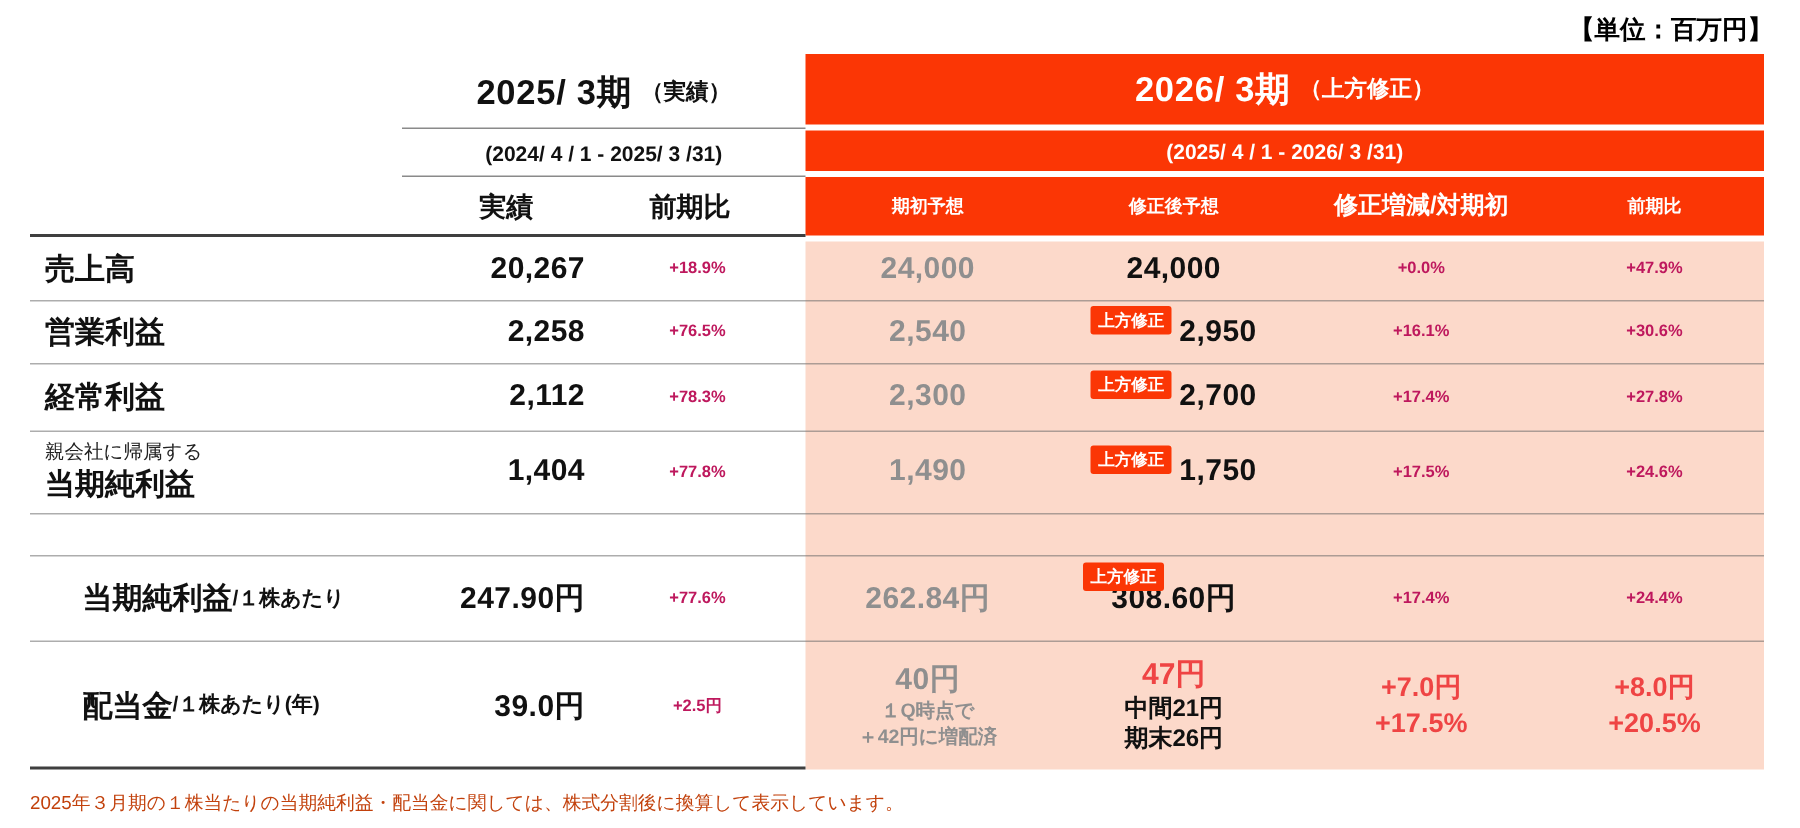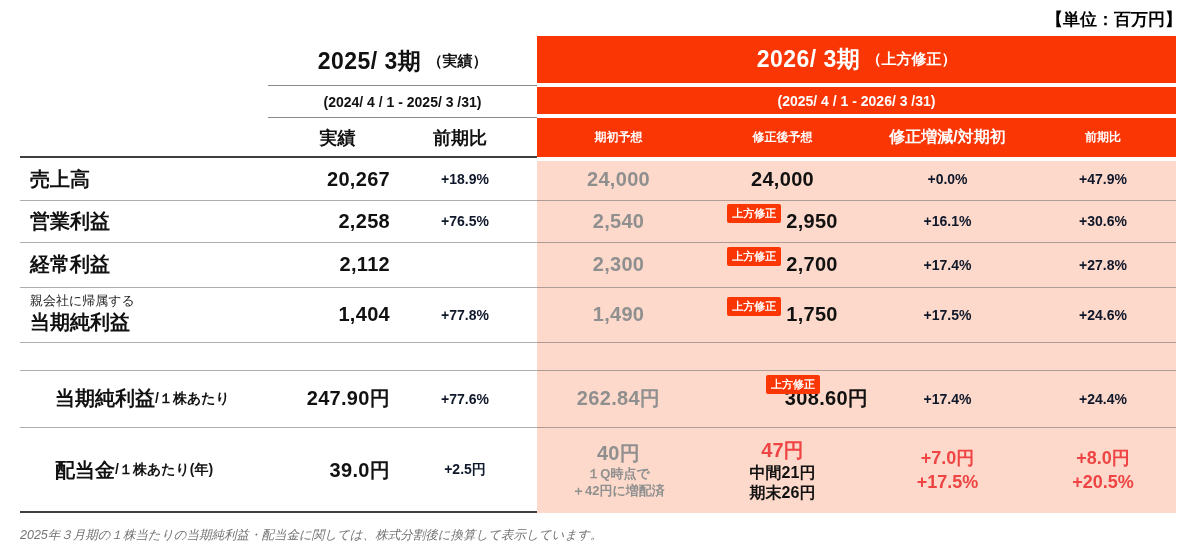--- a/index.html
+++ b/index.html
@@ -1,18 +1,18 @@
 <!DOCTYPE html>
 <html><head>
 <meta charset="utf-8">
 <style>
   * { margin:0; padding:0; box-sizing:border-box; }
   html,body { width:1200px; height:552px; background:#fff;
     font-family:"Liberation Sans","DejaVu Sans",sans-serif; color:#1a1a1a; }
-  #stage { position:relative; width:1200px; height:552px; background:#fff; overflow:hidden;padding-left:44px; }
+  #stage { position:relative; width:1200px; height:552px; background:#fff; overflow:hidden; }
 
   
   .unit { position:absolute; top:8px; right:18px; font-size:17px; font-weight:bold; color:#000; }
 
   .red-band { position:absolute; left:537px; width:639px; background:#fb3605; color:#fff;
     display:flex; align-items:center; justify-content:center; }
   .band1 { top:36px; height:47px; }
   .band2 { top:87px; height:27px; font-size:14px; font-weight:bold; }
   .band3 { top:118px; height:39px; }
 
@@ -47,36 +47,36 @@
   .col6 { left:700px; width:165px; justify-content:center; }
   .col7 { left:865px; width:165px; justify-content:center; }
   .col8 { left:1030px; width:146px; justify-content:center; }
 
   
   .lbl   { font-size:20px; font-weight:bold; color:#111; }
   .lbl-sm{ font-size:13px; color:#222; line-height:1.25; }
   .lbl-sfx{ font-size:14px; font-weight:bold; color:#111; }
   .val   { font-size:20px; font-weight:bold; color:#111; letter-spacing:0.3px; }
   .val-gray { color:#8f8f8f; }
-  .pct   { font-size:14px; font-weight:600; color:#0f172a; }
+  .pct   { font-size:11px; font-weight:600; color:#be185d; }
   .badge { background:#fb3605; color:#fff; font-size:11px; font-weight:bold;
     padding:2px 5px; border-radius:2px; white-space:nowrap; }
   .badge.lift { position:relative; top:-8px; margin-right:5px; }
   .stack { display:flex; flex-direction:column; align-items:center; line-height:1.25; }
   .red-txt { color:#ef4444; }
   .gray-sm { font-size:13px; color:#8f8f8f; font-weight:600; line-height:1.3; }
   .div-main { font-size:20px; font-weight:bold; }
   .div-sub  { font-size:16px; font-weight:bold; color:#111; }
   .pct-2l { font-size:18px; font-weight:bold; line-height:1.35; }
 
   .r5col6 { position:relative; flex-direction:column; justify-content:center; }
   .r5col6 .badge { position:absolute; top:5px; left:22px; }
   .r5col6 .val { }
 
-  .footnote { position:absolute; left:20px; top:527px; font-size:12.5px; color:#737373;font-style:italic; }
+  .footnote { position:absolute; left:20px; top:527px; font-size:12.5px; color:#c2410c; }
 </style>
 </head>
 <body>
 
 <div id="stage">
 
   <div class="unit">【単位：百万円】</div>
 
   <div class="lhead row1">
     <span class="period-title">2025/ 3期</span>
@@ -153,20 +153,23 @@
   <div class="cell r2 col8">
       <span class="pct">+30.6%</span>
     </div>
 
   <div class="cell r3 col-label">
       <span class="lbl">経常利益</span>
     </div>
   <div class="cell r3 col-actual">
       <span class="val">2,112</span>
     </div>
+  <div class="cell r3 col-yoy">
+      <span class="pct">+78.3%</span>
+    </div>
   <div class="cell r3 col5">
       <span class="val val-gray">2,300</span>
     </div>
   <div class="cell r3 col6">
       <span class="badge lift">上方修正</span>
       <span class="val">2,700</span>
     </div>
   <div class="cell r3 col7">
       <span class="pct">+17.4%</span>
     </div>

